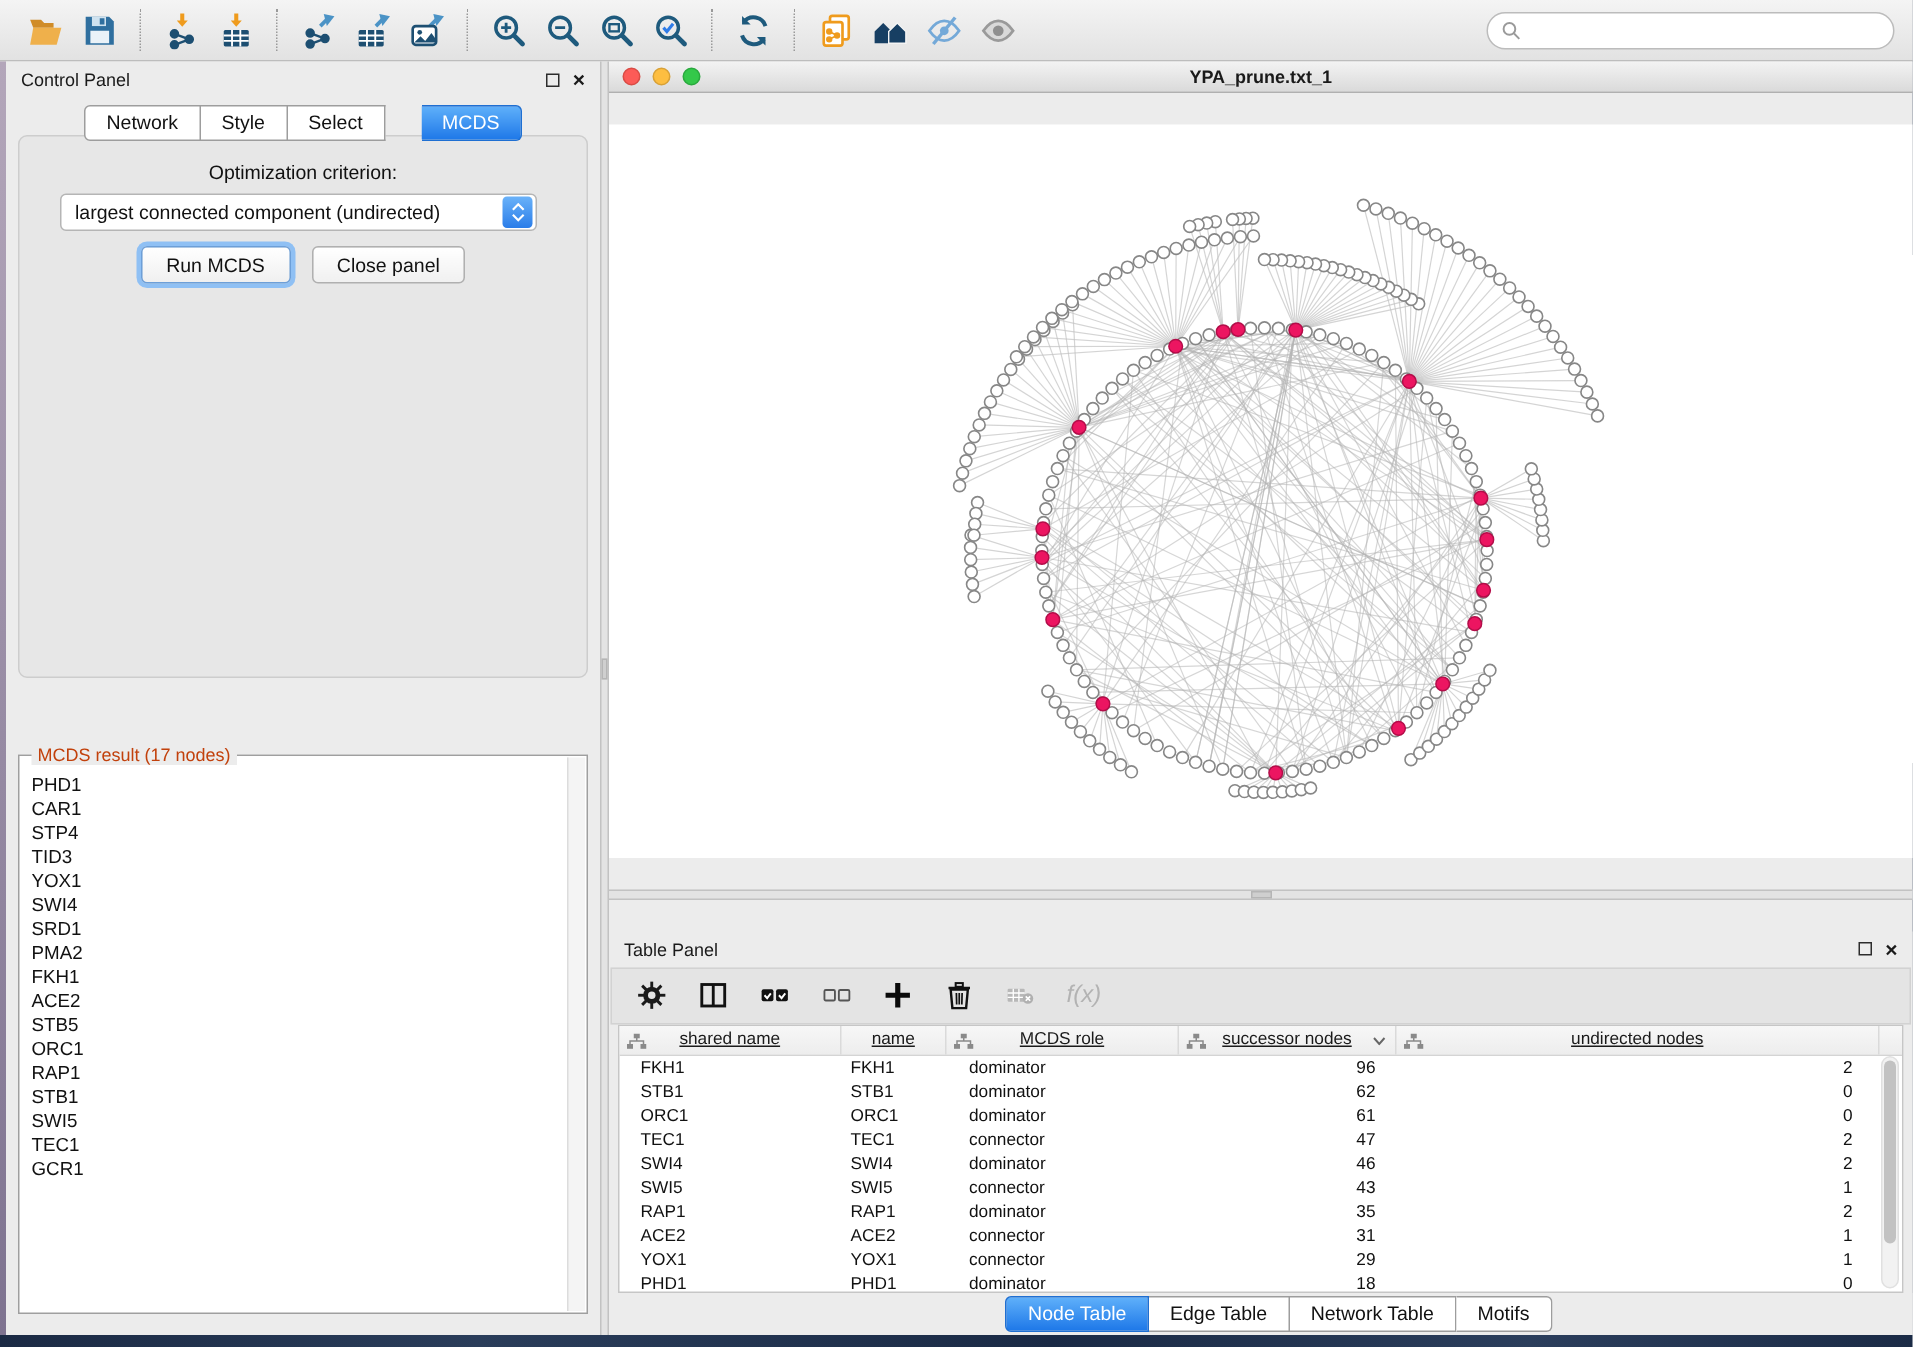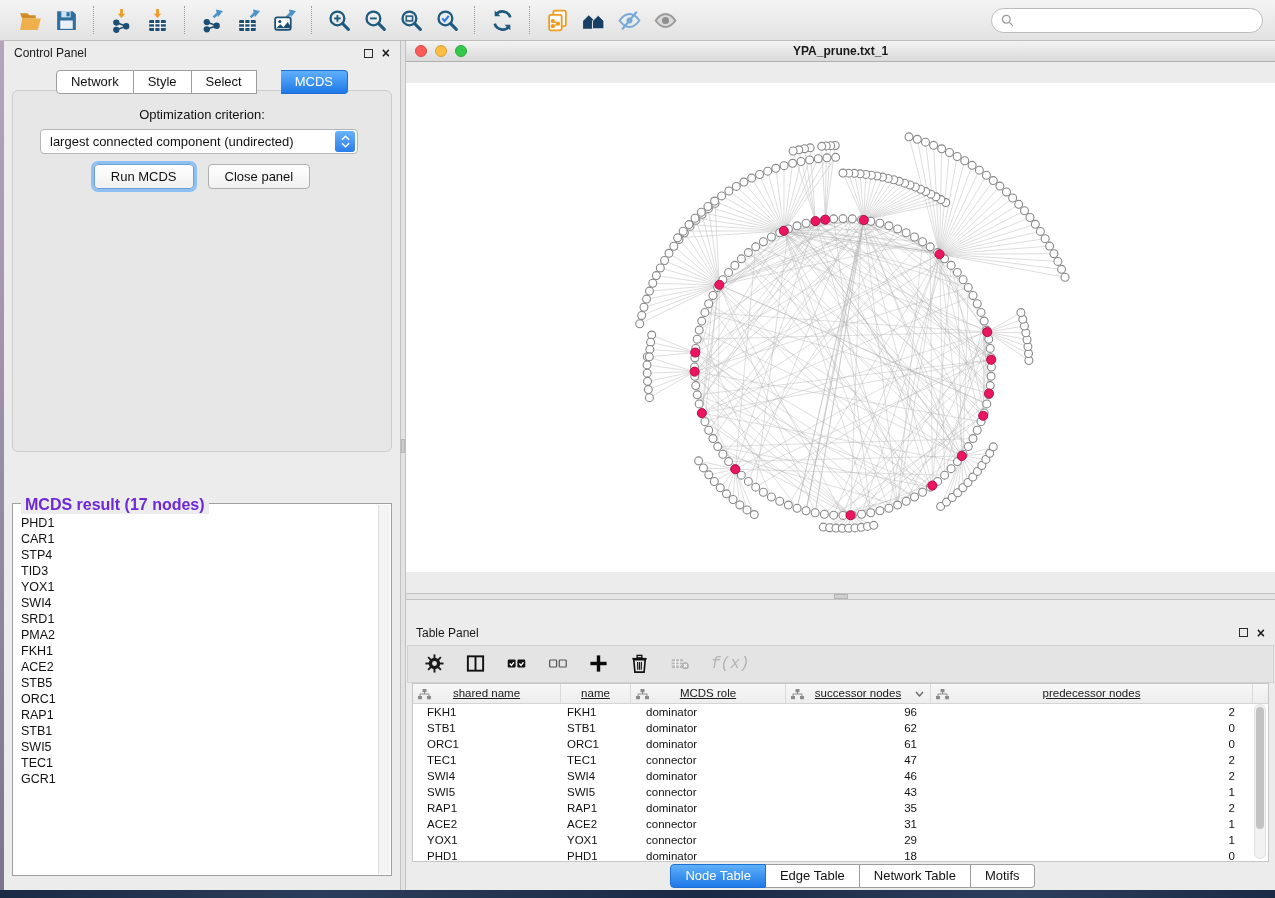--- a/index.html
+++ b/index.html
@@ -39,21 +39,21 @@
   .cp-box { position:absolute; left:8px; right:8px; top:49px; height:362px; background:#e7e7e7; border:1px solid #cdcdcd; border-radius:6px; z-index:1; }
   .opt-label { position:absolute; top:66px; left:0; right:0; text-align:center; font-size:13px; color:#111; z-index:2; }
   .opt-select { position:absolute; top:88px; left:36px; width:318px; height:25px; background:#fff; border:1px solid #b5b5b5; border-radius:4px; display:flex; align-items:center; z-index:2; }
   .opt-select .opt-text { flex:1; font-size:13px; padding-left:9px; color:#111; white-space:nowrap; }
   .opt-stepper { width:20px; height:21px; margin-right:2px; border-radius:3px; background:linear-gradient(#6ab2f9,#2a7de9); display:flex; flex-direction:column; align-items:center; justify-content:center; gap:1px; }
   .opt-stepper svg { width:9px; height:6px; }
   .cp-buttons { position:absolute; top:123px; left:0; right:0; display:flex; justify-content:center; gap:14px; z-index:2; }
   .btn { background:linear-gradient(#ffffff,#f0f0f0); border:1px solid #b0b0b0; border-radius:4px; font-size:13px; color:#111; padding:4px 16px; }
   .btn.focus-ring { box-shadow:0 0 0 3px #8fc0f4; border-color:#6d9fd8; }
   .mcds-fieldset { position:absolute; left:8px; right:8px; top:462px; bottom:14px; border:1px solid #9f9f9f; background:#fff; }
-  .mcds-legend { position:absolute; top:-8px; left:8px; background:#ececec; padding:0 4px; font-size:16px; color:#6d28d9;font-weight:bold; }
+  .mcds-legend { position:absolute; top:-8px; left:8px; background:#ececec; padding:0 4px; font-size:12px; color:#c2410c; }
   .mcds-list { position:absolute; inset:1px 13px 1px 1px; overflow:hidden; padding:10px 0 0 7px; }
   .mcds-list div { font-size:12.5px; line-height:16px; color:#111; }
   .mcds-scroll { position:absolute; top:1px; bottom:1px; right:1px; width:12px; background:#f4f4f4; border-left:1px solid #dcdcdc; }
 
   
   .v-split { width:6px; flex:0 0 6px; background:#e3e3e3; border-left:1px solid #c2c2c2; border-right:1px solid #c2c2c2; position:relative; }
   .v-split .grip { position:absolute; top:398px; left:0; right:0; height:14px; background:#cfcfcf; border:1px solid #b5b5b5; }
   .h-split { height:7px; flex:0 0 7px; background:#e3e3e3; border-top:1px solid #c2c2c2; border-bottom:1px solid #c2c2c2; position:relative; }
   .h-split .grip { position:absolute; left:428px; top:0; bottom:0; width:14px; background:#cfcfcf; border:1px solid #b5b5b5; }
 
@@ -67,21 +67,21 @@
   .light.yellow { background:#fdbe41; border:1px solid #d8a137; }
   .light.green { background:#34c84a; border:1px solid #2aa93e; }
   .net-canvas { flex:1 1 auto; background:#fff; min-height:0; }
   .net-canvas svg { display:block; width:100%; height:100%; }
 
   
   .table-panel { flex:1 1 auto; background:#ececec; display:flex; flex-direction:column; min-height:0; }
   .tp-toolbar { height:38px; flex:0 0 38px; margin:0 1px; background:#e4e4e4; border:1px solid #d2d2d2; display:flex; align-items:center; gap:20px; padding:0 16px; }
   .tp-toolbar .tp-icon { display:flex; align-items:center; justify-content:center; }
   .tp-toolbar svg { width:21px; height:21px; }
-  .fx-label { font-family:Liberation Mono, monospace; font-style:italic; font-size:16px; color:#b3b3b3; }
+  .fx-label { font-family:Liberation Sans, sans-serif; font-style:italic; font-size:16px; color:#b3b3b3; }
   .tp-table { flex:1 1 auto; margin:0 6px; background:#fff; border:1px solid #c6c6c6; position:relative; overflow:hidden; }
   .thead { display:flex; height:20px; background:linear-gradient(#f7f7f7,#ededed); border-bottom:1px solid #d4d4d4; }
   .th { position:relative; display:flex; align-items:center; justify-content:center; font-size:11.5px; color:#1a1a1a; border-right:1px solid #dadada;text-decoration:underline; }
   .th .tree-ic { position:absolute; left:5px; top:5px; }
   .th .sort-ic { position:absolute; right:6px; top:7px; }
   .trow { display:flex; height:16px; }
   .td { font-size:11.5px; color:#111; line-height:16px; white-space:nowrap; overflow:hidden; }
   .td.num { text-align:right; }
   .tbl-scroll { position:absolute; top:20px; bottom:2px; right:2px; width:12px; background:#f2f2f2; border:1px solid #e0e0e0; border-radius:6px; }
   .tbl-thumb { position:absolute; top:2px; left:1px; width:8px; height:122px; background:#c2c2c2; border-radius:5px; }
@@ -1049,21 +1049,21 @@
               </div>
               <div class="th" style="width: 322px;">
                 <svg class="tree-ic" width="13" height="11" viewBox="0 0 13 11">
                   <g fill="#8a8a8a">
                     <rect x="4.5" y="0" width="4" height="3.2"></rect>
                     <rect x="0" y="7" width="4" height="3.2"></rect>
                     <rect x="9" y="7" width="4" height="3.2"></rect>
                   </g>
                   <path d="M6.5 3v2M2 7V5h9v2" stroke="#8a8a8a" fill="none" stroke-width="1"></path>
                 </svg>
-                <span>predecessor nodes</span>
+                <span>undirected nodes</span>
               </div>
             </div>
           <div id="tbl-body">
               <div class="trow">
                 <div class="td" style="width: 148px; padding-left: 14px;">FKH1</div>
                 <div class="td" style="width: 70px; padding-left: 6px;">FKH1</div>
                 <div class="td" style="width: 155px; padding-left: 15px;">dominator</div>
                 <div class="td num" style="width: 145px; padding-right: 14px;">96</div>
                 <div class="td num" style="width: 322px; padding-right: 18px;">2</div>
               </div>

